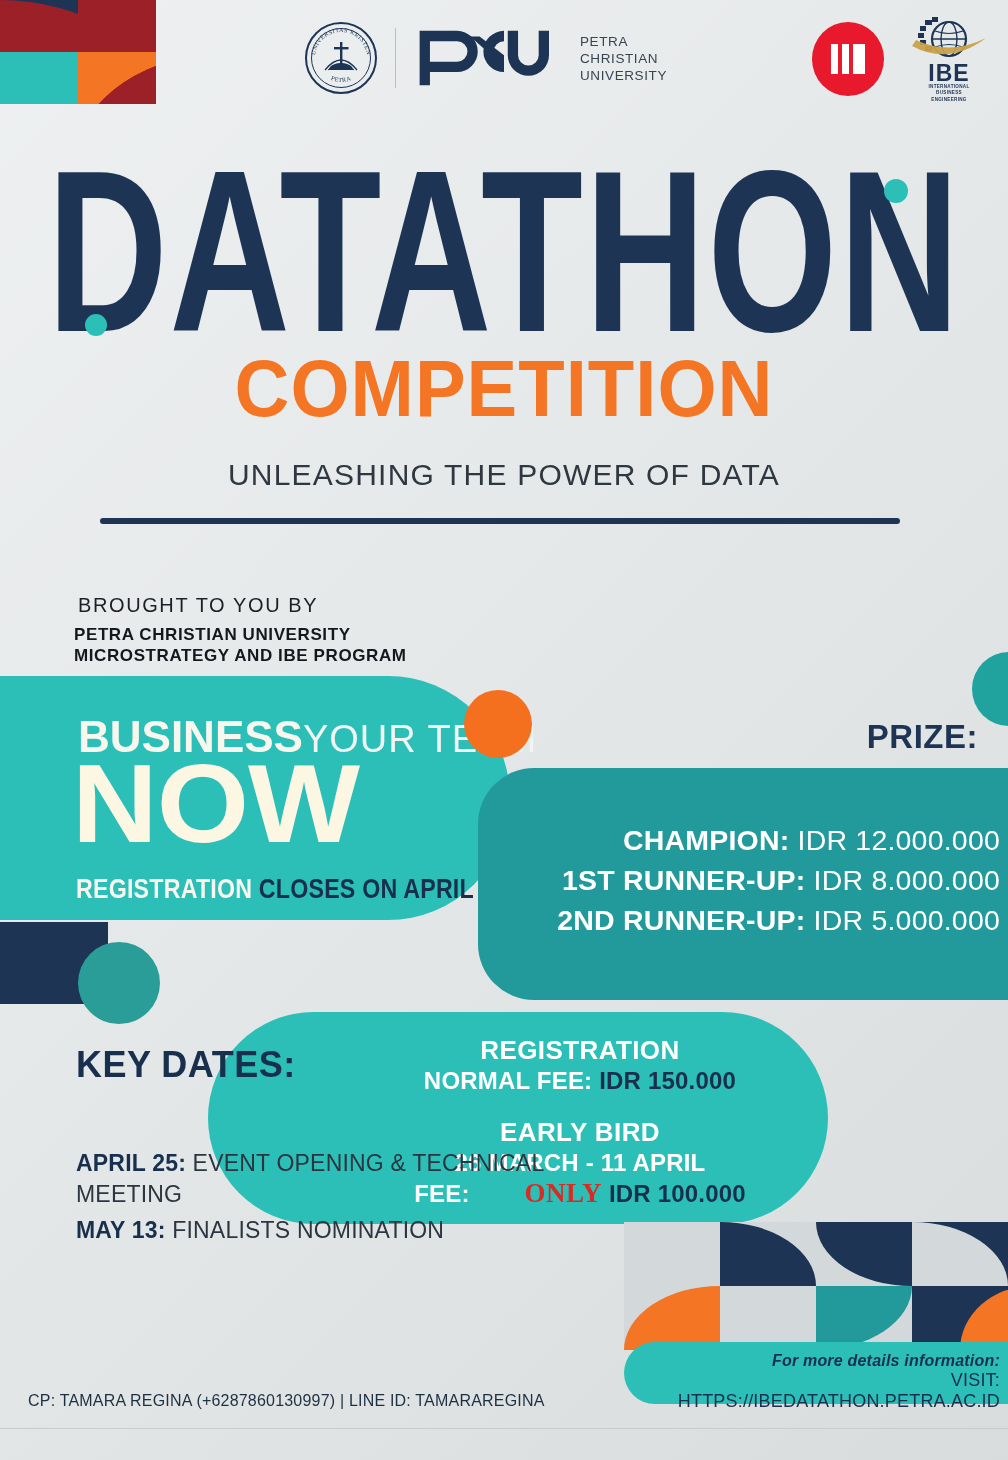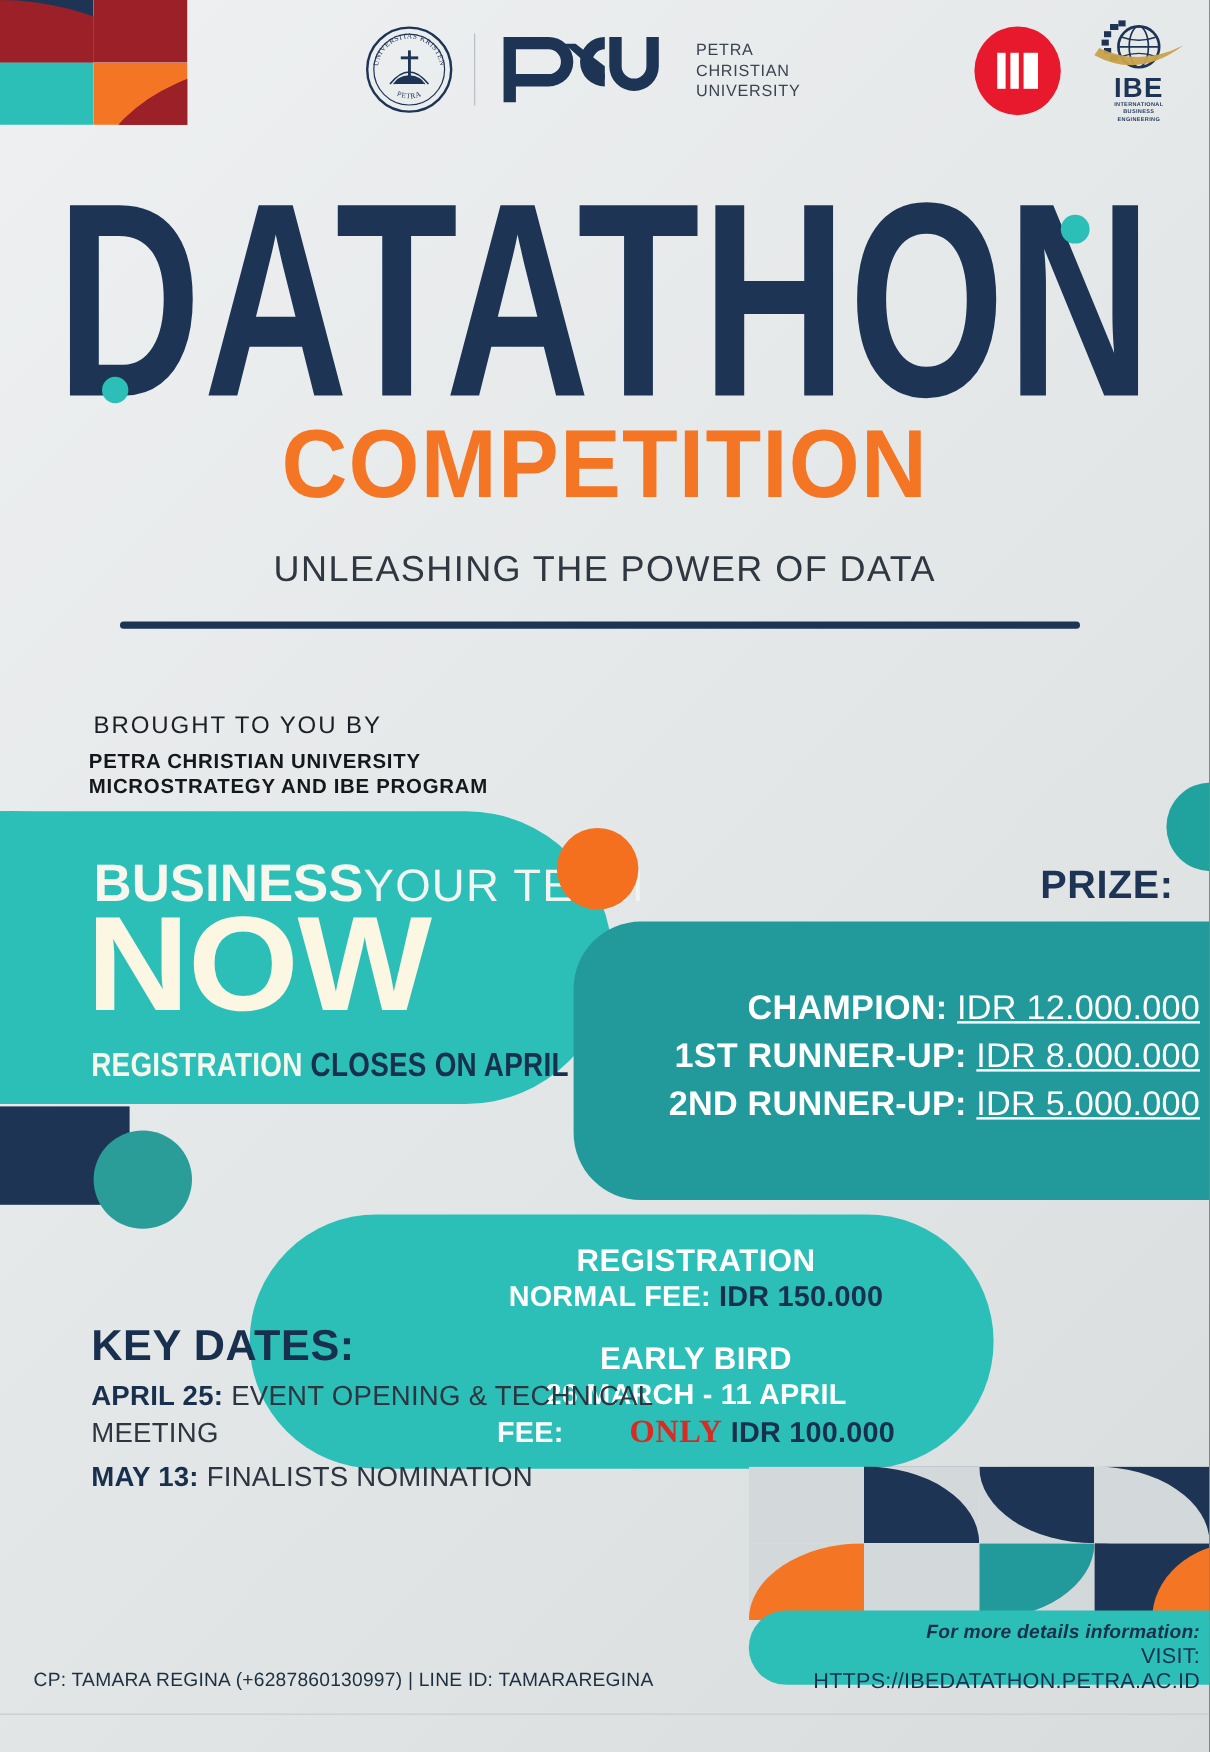--- a/index.html
+++ b/index.html
@@ -127,35 +127,35 @@
                 background:#f4701f; border-radius:50%; }
 
   
   .prize-label { position:absolute; left:0; top:718px; width:978px; text-align:right;
                  font-size:33px; font-weight:bold; color:#1d3455; letter-spacing:.5px; }
   .prize-banner { position:absolute; left:478px; top:768px; width:600px; height:232px;
                   background:#22999b; border-radius:56px 0 0 56px; }
   .prize-list { position:absolute; left:488px; top:820px; width:512px; text-align:right;
                 font-size:28.5px; line-height:40px; color:#ffffff; letter-spacing:.2px; }
   .prize-list b { font-weight:bold; }
-  .prize-list span { font-weight:normal;text-decoration:underline; }
+  .prize-list span { font-weight:normal; }
 
   
   .fee-banner { position:absolute; left:208px; top:1012px; width:620px; height:212px;
                 background:#2bbfb8; border-radius:110px; }
   .fee-inner { position:absolute; left:400px; top:1034px; width:360px; text-align:center; }
   .fee-h  { font-size:26px; font-weight:bold; color:#ffffff; letter-spacing:.4px; line-height:32px; }
   .fee-r  { font-size:24px; font-weight:bold; letter-spacing:.2px; line-height:30px; color:#ffffff; }
   .fee-r .amt { color:#18304e; }
   .fee-gap { height:20px; }
   .fee-only { color:#d92b22; font-family:"Liberation Serif", serif; font-weight:bold;
               font-size:27px; letter-spacing:.5px;margin-left:48px; }
 
   
-  .kd-title { position:absolute; left:76px; top:1100px; font-size:36px; font-weight:bold;
+  .kd-title { position:absolute; left:76px; top:1044px; font-size:36px; font-weight:bold;
               color:#18304e; letter-spacing:.5px; }
   .kd-list { position:absolute; left:76px; top:1148px; width:520px;
              font-size:23px; line-height:31px; color:#2c3540; letter-spacing:.2px; }
   .kd-list .row { margin-bottom:5px; }
   .kd-list b { color:#18304e; font-weight:bold; }
 
   
   .br-grid { position:absolute; left:624px; top:1222px; width:384px; height:128px; }
   .br-cell { position:absolute; width:96px; height:64px; overflow:hidden; }
 

